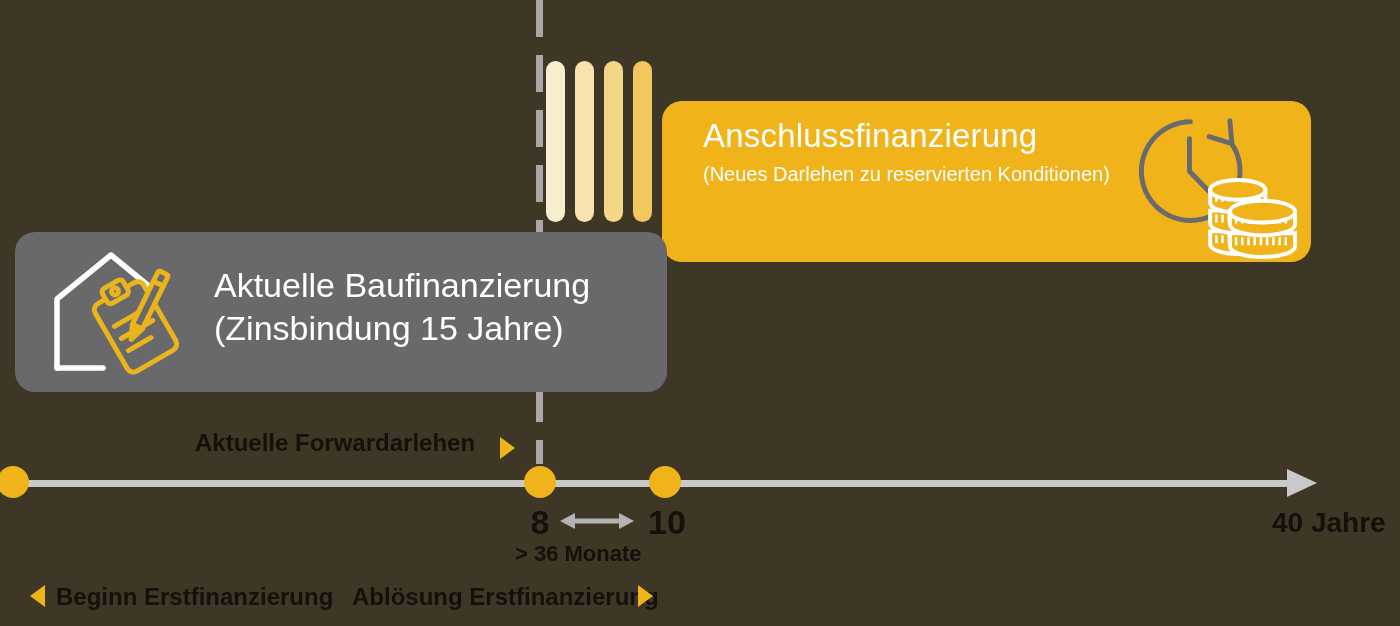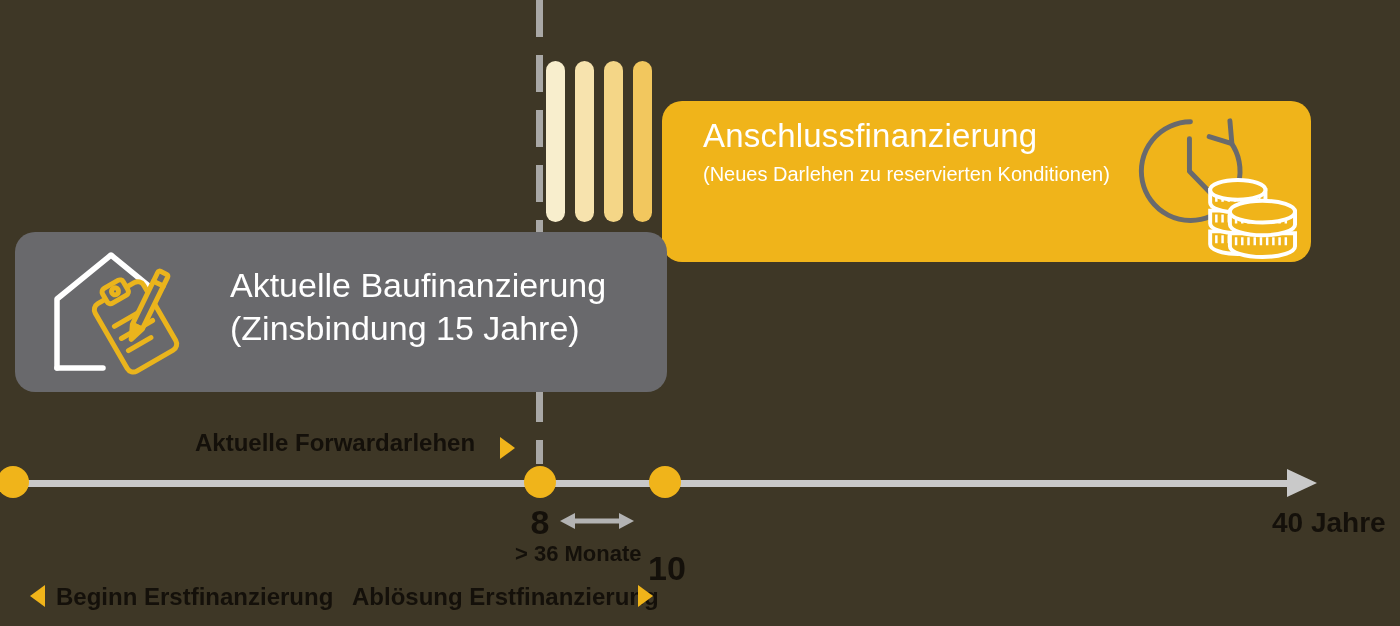--- a/index.html
+++ b/index.html
@@ -38,42 +38,42 @@
   .forward-text{position:absolute;left:41px;top:13px;color:var(--text-white,#fff);}
   .forward-title{font-size:33px;line-height:43px;font-weight:400;letter-spacing:.2px;}
   .forward-sub{font-size:20px;line-height:30px;margin-top:2px;font-weight:400;}
   .forward-icon{position:absolute;right:2px;top:8px;}
   
   .current-box{
     position:absolute;left:15px;top:232px;width:652px;height:160px;
     background:var(--box-gray,#69696c);border-radius:20px;
   }
   .current-icon{position:absolute;left:28px;top:12px;}
-  .current-text{position:absolute;left:215px;top:32px;color:var(--text-white,#fff);}
+  .current-text{position:absolute;left:199px;top:32px;color:var(--text-white,#fff);}
   .current-title{font-size:34px;line-height:43px;font-weight:400;}
   
   .timeline-line{
     position:absolute;left:14px;top:480px;width:1277px;height:7px;
     background:var(--timeline-gray,#c9c9c9);border-radius:3px;
   }
   .timeline-arrowhead{
     position:absolute;left:1287px;top:469px;width:0;height:0;
     border-left:30px solid var(--timeline-gray,#c9c9c9);
     border-top:14px solid transparent;border-bottom:14px solid transparent;
   }
   .dot{
     position:absolute;width:32px;height:32px;border-radius:50%;
     background:var(--accent-yellow,#f0b41a);top:466px;
   }
   .dot-start{left:-3px;} .dot-8{left:524px;} .dot-10{left:649px;}
   .black-label{color:var(--text-black,#14100a);font-weight:700;}
   .lbl-abschluss{position:absolute;left:195px;top:429px;font-size:24px;}
   .tick{position:absolute;top:503px;font-size:34px;text-align:center;}
   .tick-8{left:522px;width:36px;}
-  .tick-10{left:644px;width:46px;margin-top:46px;}
+  .tick-10{left:644px;width:46px;}
   .double-arrow{position:absolute;left:560px;top:512px;}
   .lbl-monate{position:absolute;left:515px;top:541px;width:165px;text-align:left;font-size:22px;}
   .lbl-20jahre{position:absolute;left:1272px;top:507px;font-size:28px;}
   .lbl-beginn{position:absolute;left:56px;top:583px;font-size:24px;}
   .lbl-abloesung{position:absolute;left:352px;top:583px;font-size:24px;text-align:right;}
   
   .tri{position:absolute;width:0;height:0;}
   .tri-right{border-top:11px solid transparent;border-bottom:11px solid transparent;
     border-left:15px solid var(--accent-yellow,#f0b41a);}
   .tri-left{border-top:11px solid transparent;border-bottom:11px solid transparent;

